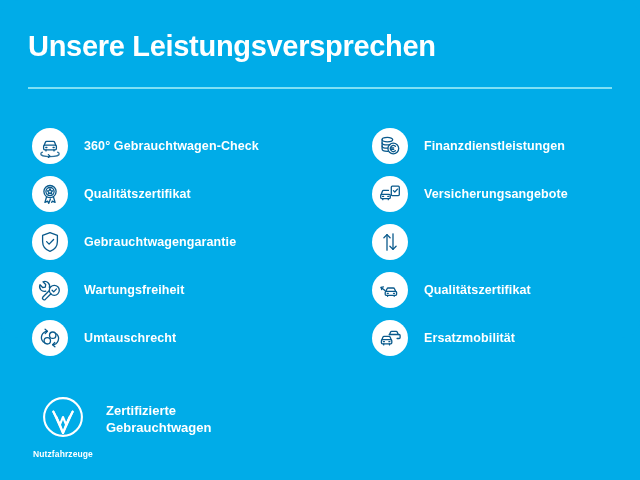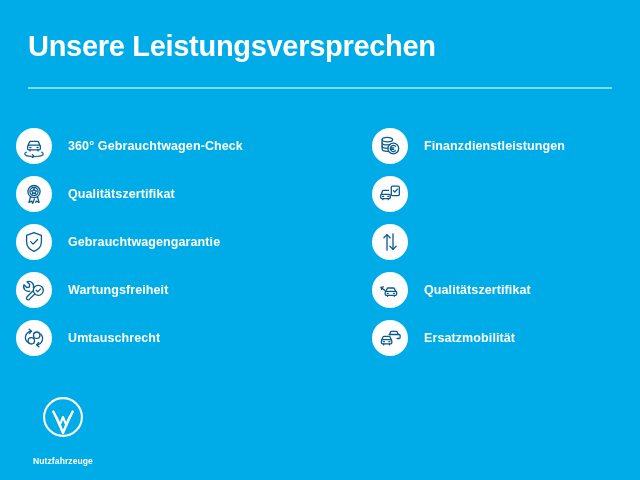--- a/index.html
+++ b/index.html
@@ -38,21 +38,21 @@
     top: 87px;
     width: 584px;
     height: 2px;
     background: #7fe0f5;
   }
   
   .column {
     position: absolute;
     top: 122px;
   }
-  #col-left  { left: 16px; width: 300px; }
+  #col-left  { left: 32px; width: 300px; }
   #col-right { left: 372px; width: 278px; }
 
   .promise-row {
     position: relative;
     height: 48px;
     display: flex;
     align-items: center;
   }
   .icon-badge {
     width: 36px;
@@ -88,21 +88,21 @@
     width: 62px;
     display: flex;
     flex-direction: column;
     align-items: center;
   }
   #vw-roundel {
     width: 42px;
     height: 42px;
   }
   #vw-sub {
-    margin-top: 18px;
+    margin-top: 11px;
     font-size: 8.5px;
     font-weight: bold;
     color: #ffffff;
     letter-spacing: 0.1px;
     white-space: nowrap;
   }
   #footer-text {
     margin-left: 12px;
     margin-top: 6px;
     font-size: 13px;
@@ -207,20 +207,21 @@
       <span class="icon-badge">
         <svg width="24" height="24" viewBox="0 0 24 24" fill="none" stroke="#0a5a8c" stroke-width="1.3" stroke-linecap="round" stroke-linejoin="round">
           <path d="M3.2 12.4 4.4 9.2c.2-.5.6-.8 1.1-.8h5"></path>
           <rect x="2.7" y="12.3" width="9.6" height="4.3" rx="1.1"></rect>
           <path d="M4.8 16.6v1.1M10.3 16.6v1.1"></path>
           <path d="M4.6 14.4h1M9.8 14.4h1"></path>
           <rect x="13.3" y="4.2" width="8" height="9.4" rx="1"></rect>
           <path d="m15.4 8.6 1.4 1.4 2.7-2.9"></path>
         </svg>
       </span>
+      <span class="promise-label">Versicherungsangebote</span>
     </div>
 
     <div class="promise-row">
       <span class="icon-badge">
         <svg width="24" height="24" viewBox="0 0 24 24" fill="none" stroke="#0a5a8c" stroke-width="1.3" stroke-linecap="round" stroke-linejoin="round">
           <path d="M9 20.2V4.6"></path>
           <path d="m5.9 7.7 3.1-3.1 3.1 3.1"></path>
           <path d="M15 3.8v15.6"></path>
           <path d="m11.9 16.3 3.1 3.1 3.1-3.1"></path>
         </svg>
@@ -266,15 +267,19 @@
         <path d="M50 88 44 72l-9.5-21"></path>
         <path d="m50 88 6-16 9.5-21"></path>
         <path d="m27 37.2 7.5 13.8"></path>
         <path d="M73 37.2 65.5 51"></path>
         <path d="m34.5 51 8 17.5"></path>
         <path d="m65.5 51-8 17.5"></path>
         <path d="M42.5 68.5 50 50l7.5 18.5"></path>
       </svg>
       <div id="vw-sub">Nutzfahrzeuge</div>
     </div>
+    <div id="footer-text">
+      <div>Zertifizierte</div>
+      <div>Gebrauchtwagen</div>
+    </div>
   </div>
 
 </div>
 
 </body></html>

